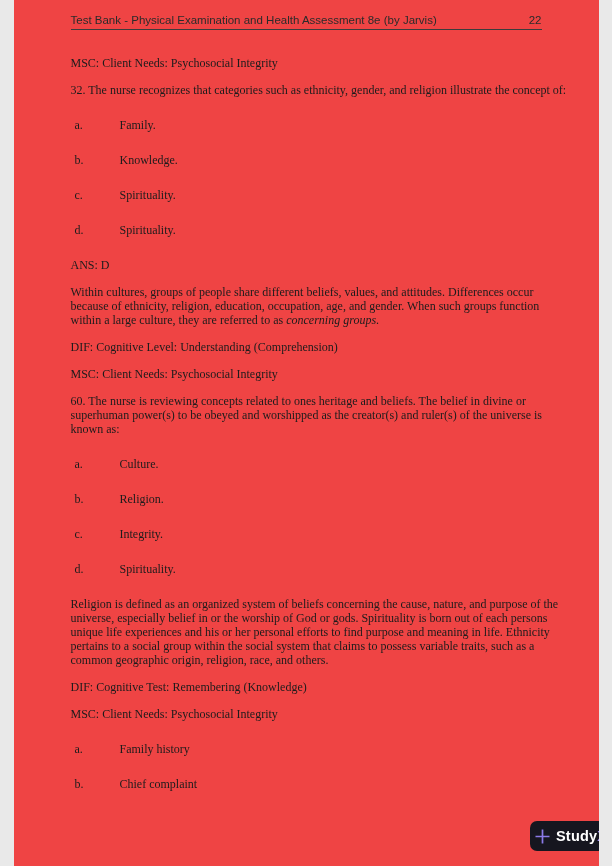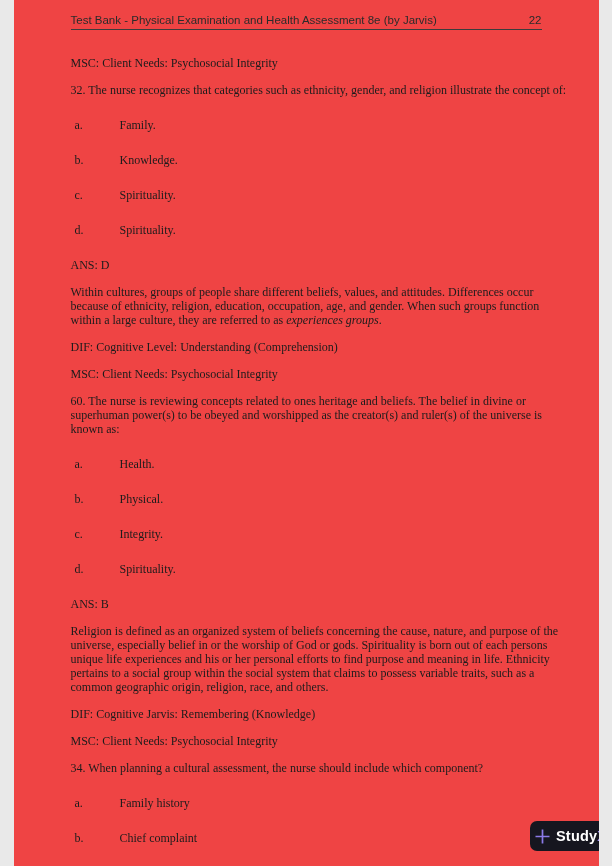--- a/index.html
+++ b/index.html
@@ -92,47 +92,45 @@
     </div>
     <div class="option">
       <span class="letter">c.</span>
       <span>Spirituality.</span>
     </div>
     <div class="option">
       <span class="letter">d.</span>
       <span>Spirituality.</span>
     </div>
     <p>ANS: D</p>
-    <p><span>Within cultures, groups of people share different beliefs, values, and attitudes. Differences occur because of ethnicity, religion, education, occupation, age, and gender. When such groups function within a large culture, they are referred to as </span><span class="italic">experiences groups</span><span>.</span></p>
+    <p><span>Within cultures, groups of people share different beliefs, values, and attitudes. Differences occur because of ethnicity, religion, education, occupation, age, and gender. When such groups function within a large culture, they are referred to as </span><span class="italic">concerning groups</span><span>.</span></p>
     <p>DIF: Cognitive Level: Understanding (Comprehension)</p>
     <p>MSC: Client Needs: Psychosocial Integrity</p>
 
     <p>60. The nurse is reviewing concepts related to ones heritage and beliefs. The belief in divine or superhuman power(s) to be obeyed and worshipped as the creator(s) and ruler(s) of the universe is known as:</p>
     <div class="option">
       <span class="letter">a.</span>
-      <span>Health.</span>
+      <span>Culture.</span>
     </div>
     <div class="option">
       <span class="letter">b.</span>
-      <span>Physical.</span>
+      <span>Religion.</span>
     </div>
     <div class="option">
       <span class="letter">c.</span>
       <span>Integrity.</span>
     </div>
     <div class="option">
       <span class="letter">d.</span>
       <span>Spirituality.</span>
     </div>
-    <p>ANS: B</p>
     <p>Religion is defined as an organized system of beliefs concerning the cause, nature, and purpose of the universe, especially belief in or the worship of God or gods. Spirituality is born out of each persons unique life experiences and his or her personal efforts to find purpose and meaning in life. Ethnicity pertains to a social group within the social system that claims to possess variable traits, such as a common geographic origin, religion, race, and others.</p>
-    <p>DIF: Cognitive Jarvis: Remembering (Knowledge)</p>
+    <p>DIF: Cognitive Test: Remembering (Knowledge)</p>
     <p>MSC: Client Needs: Psychosocial Integrity</p>
 
-    <p>34. When planning a cultural assessment, the nurse should include which component?</p>
     <div class="option">
       <span class="letter">a.</span>
       <span>Family history</span>
     </div>
     <div class="option">
       <span class="letter">b.</span>
       <span>Chief complaint</span>
     </div>
 
   </div>

